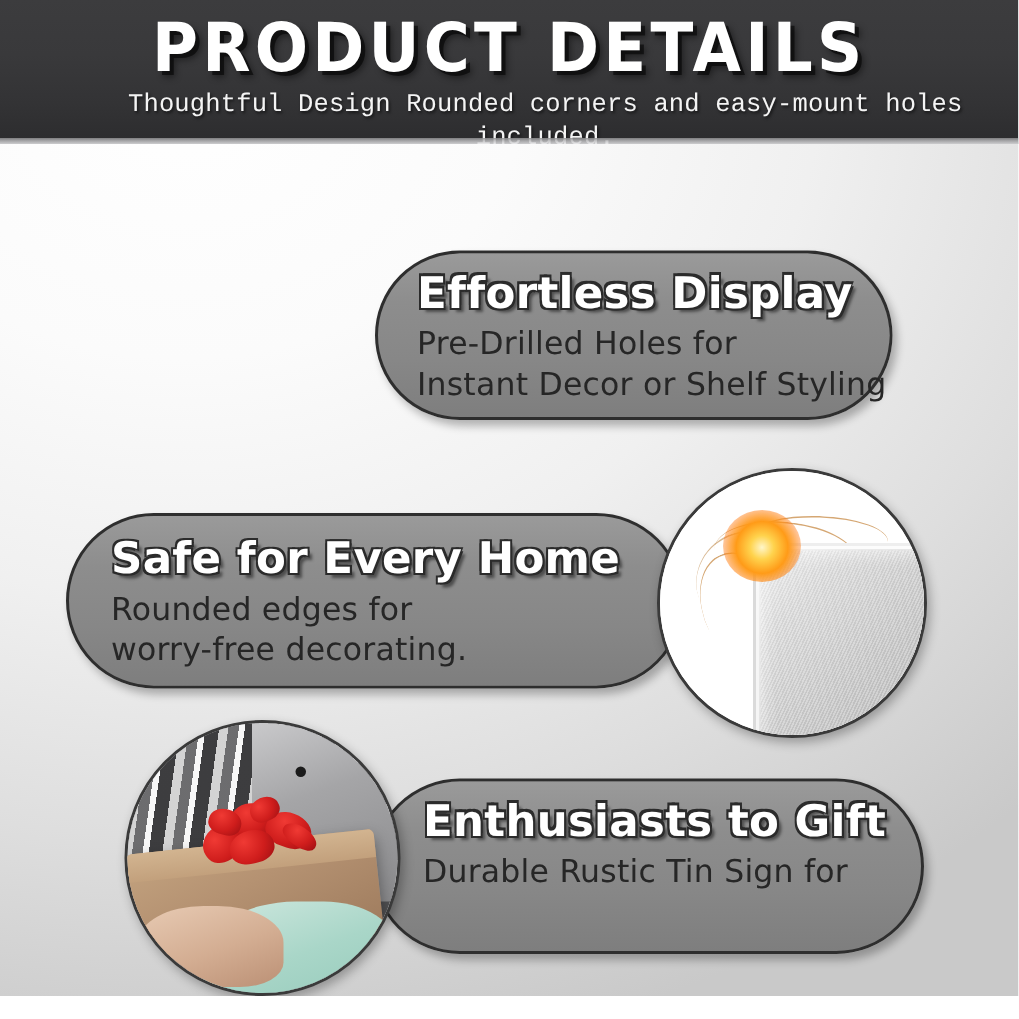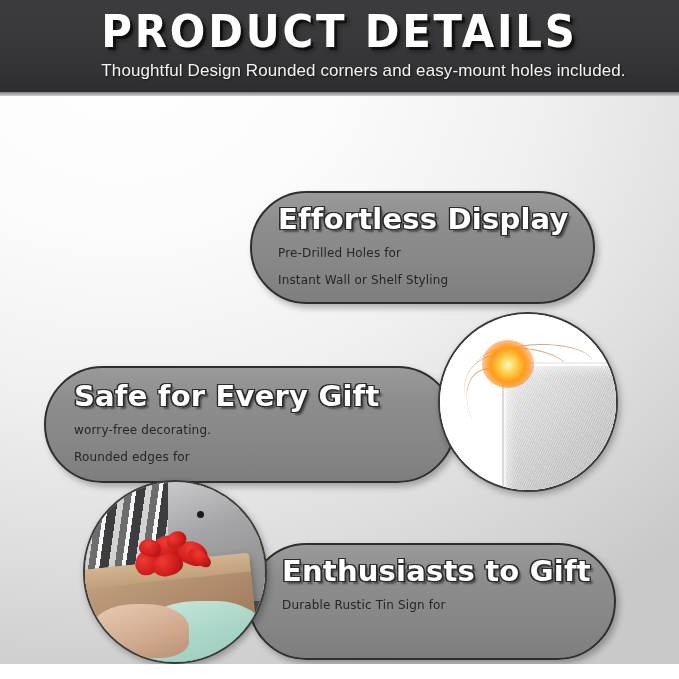--- a/index.html
+++ b/index.html
@@ -50,21 +50,21 @@
     line-height: 50px;
     text-shadow: 3px 3px 0 rgba(0,0,0,.55), 4px 4px 5px rgba(0,0,0,.45);
     transform: scaleX(.93);
   }
   .header-subtitle {
     position: absolute;
     left: 0; right: 0;
     top: 60px;
     text-align: center;
     color: #f4f4f4;
-    font-family: Liberation Sans, sans-serif;
+    font-family: Liberation Mono, monospace;
     font-size: 17px;
     line-height: 22px;
     letter-spacing: .1px;
     text-shadow: 1px 1px 2px rgba(0,0,0,.6);
     padding-left: 48px;
   }
 
   
   .row { position: absolute; left: 0; width: 679px; }
   .row-1 { top: 130px; height: 190px; }
@@ -72,21 +72,20 @@
   .row-3 { top: 473px; height: 196px; }
 
   
   .pill {
     position: absolute;
     box-sizing: border-box;
     background: linear-gradient(180deg, #9a9a9a 0%, #8d8d8d 30%, #878787 65%, #7e7e7e 100%);
     border: 2px solid #2e2e2e;
     border-radius: 999px;
     box-shadow: 3px 4px 6px rgba(0,0,0,.28);
-    margin-top: 24px;
   }
   .pill-1 { left: 250px; top: 37px;  width: 345px; height: 113px; }
   .pill-2 { left: 44px;  top: 30px;  width: 412px; height: 117px; }
   .pill-3 { left: 248px; top: 46px;  width: 368px; height: 117px; }
 
   .pill-inner { position: absolute; }
   .pill-1 .pill-inner { left: 26px; top: 8px; right: 30px; }
   .pill-2 .pill-inner { left: 28px; top: 10px; right: 90px; }
   .pill-3 .pill-inner { left: 32px; top: 8px; right: 28px; }
 
@@ -101,21 +100,21 @@
     text-shadow:
       -1.4px -1.4px 0 #2b2b2b,
        1.4px -1.4px 0 #2b2b2b,
       -1.4px  1.4px 0 #2b2b2b,
        1.4px  1.4px 0 #2b2b2b,
        3px 3px 2px rgba(0,0,0,.45);
   }
   .feature-desc {
     color: #262626;
     font-family: "DejaVu Sans", sans-serif;
-    font-size: 12px;
+    font-size: 21px;
     line-height: 24px;
     letter-spacing: .15px;
     white-space: nowrap;
     margin-top: 3px;
   }
 
   
   .circle {
     position: absolute;
     border-radius: 50%;
@@ -342,33 +341,33 @@
     <div class="header-title">PRODUCT DETAILS</div>
     <div class="header-subtitle">Thoughtful Design Rounded corners and easy-mount holes included.</div>
   </div>
 
   <div class="row row-1">
 
     <div class="pill pill-1">
       <div class="pill-inner">
         <div class="feature-title">Effortless Display</div>
         <div class="feature-desc">Pre-Drilled Holes for</div>
-        <div class="feature-desc">Instant Wall or Shelf Styling</div>
+        <div class="feature-desc">Instant Decor or Shelf Styling</div>
       </div>
     </div>
 
   </div>
 
   <div class="row row-2">
 
     <div class="pill pill-2">
       <div class="pill-inner">
-        <div class="feature-title">Safe for Every Gift</div>
+        <div class="feature-title">Safe for Every Home</div>
+        <div class="feature-desc">Rounded edges for</div>
         <div class="feature-desc">worry-free decorating.</div>
-        <div class="feature-desc">Rounded edges for</div>
       </div>
     </div>
 
     <div class="circle circle-2">
       <div class="c2-bg"></div>
       <div class="c2-spark s1"></div>
       <div class="c2-spark s2"></div>
       <div class="c2-spark s3"></div>
       <div class="c2-spark s4"></div>
       <div class="c2-plate"></div>

